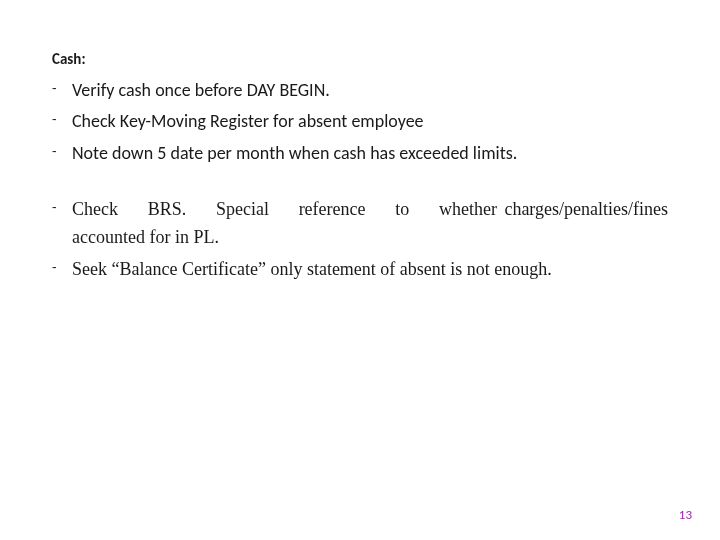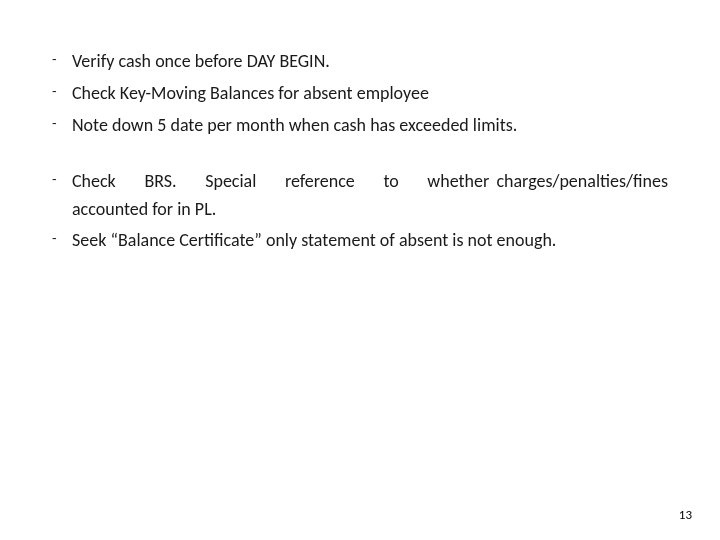--- a/index.html
+++ b/index.html
@@ -62,45 +62,47 @@
     }
 
     .bullet-text {
       flex: 1;
       font-size: 18px;
       line-height: 1.55;
     }
 
     .justified {
       text-align: justify;
+      font-family: Liberation Serif, serif;
     }
 
     .page-number {
       position: absolute;
       bottom: 18px;
       right: 28px;
       font-size: 13px;
-      color: #000000;
+      color: #a21caf;
     }
   </style>
 </head>
 <body>
 
 <div class="slide-container">
   <div class="content-area">
 
     <div class="section">
+      <div class="section-title">Cash:</div>
       <ul class="bullet-list">
         <li class="bullet-item">
           <span class="bullet-dash">-</span>
           <span class="bullet-text">Verify cash once before DAY BEGIN.</span>
         </li>
         <li class="bullet-item">
           <span class="bullet-dash">-</span>
-          <span class="bullet-text">Check Key-Moving Balances for absent employee</span>
+          <span class="bullet-text">Check Key-Moving Register for absent employee</span>
         </li>
         <li class="bullet-item">
           <span class="bullet-dash">-</span>
           <span class="bullet-text">Note down 5 date per month when cash has exceeded limits.</span>
         </li>
       </ul>
     </div>
 
     <div class="section">
       <ul class="bullet-list">

